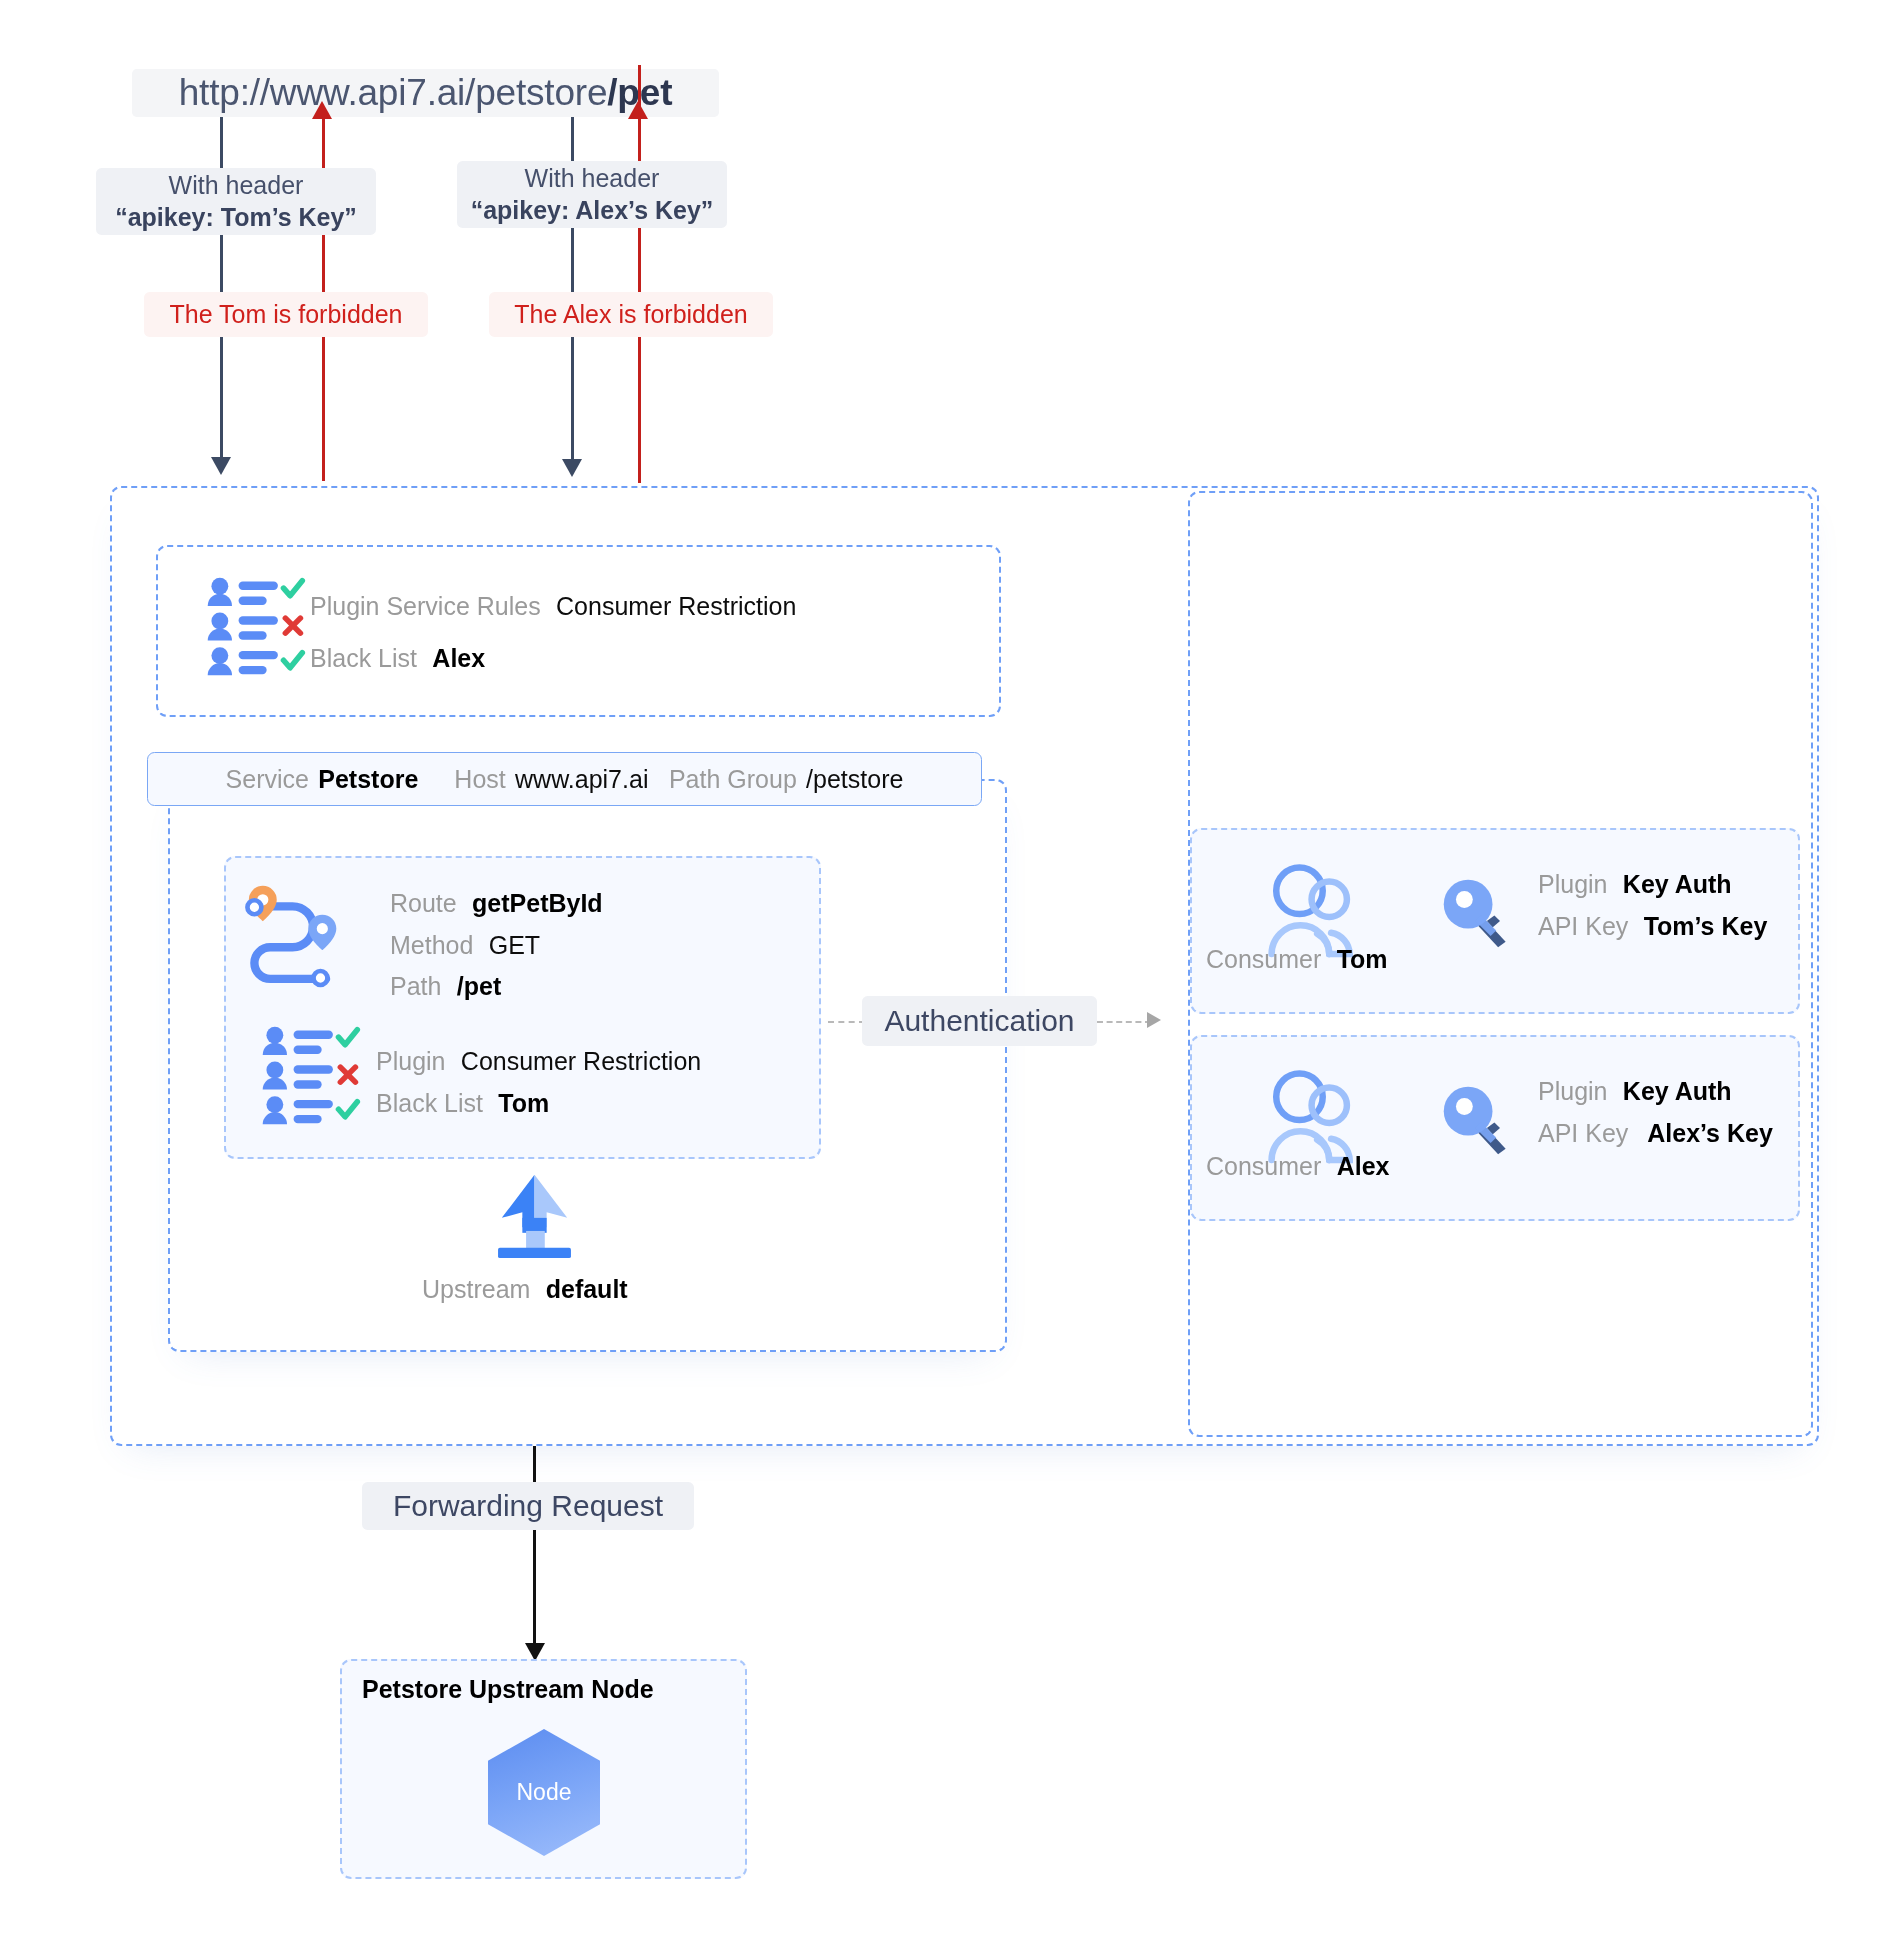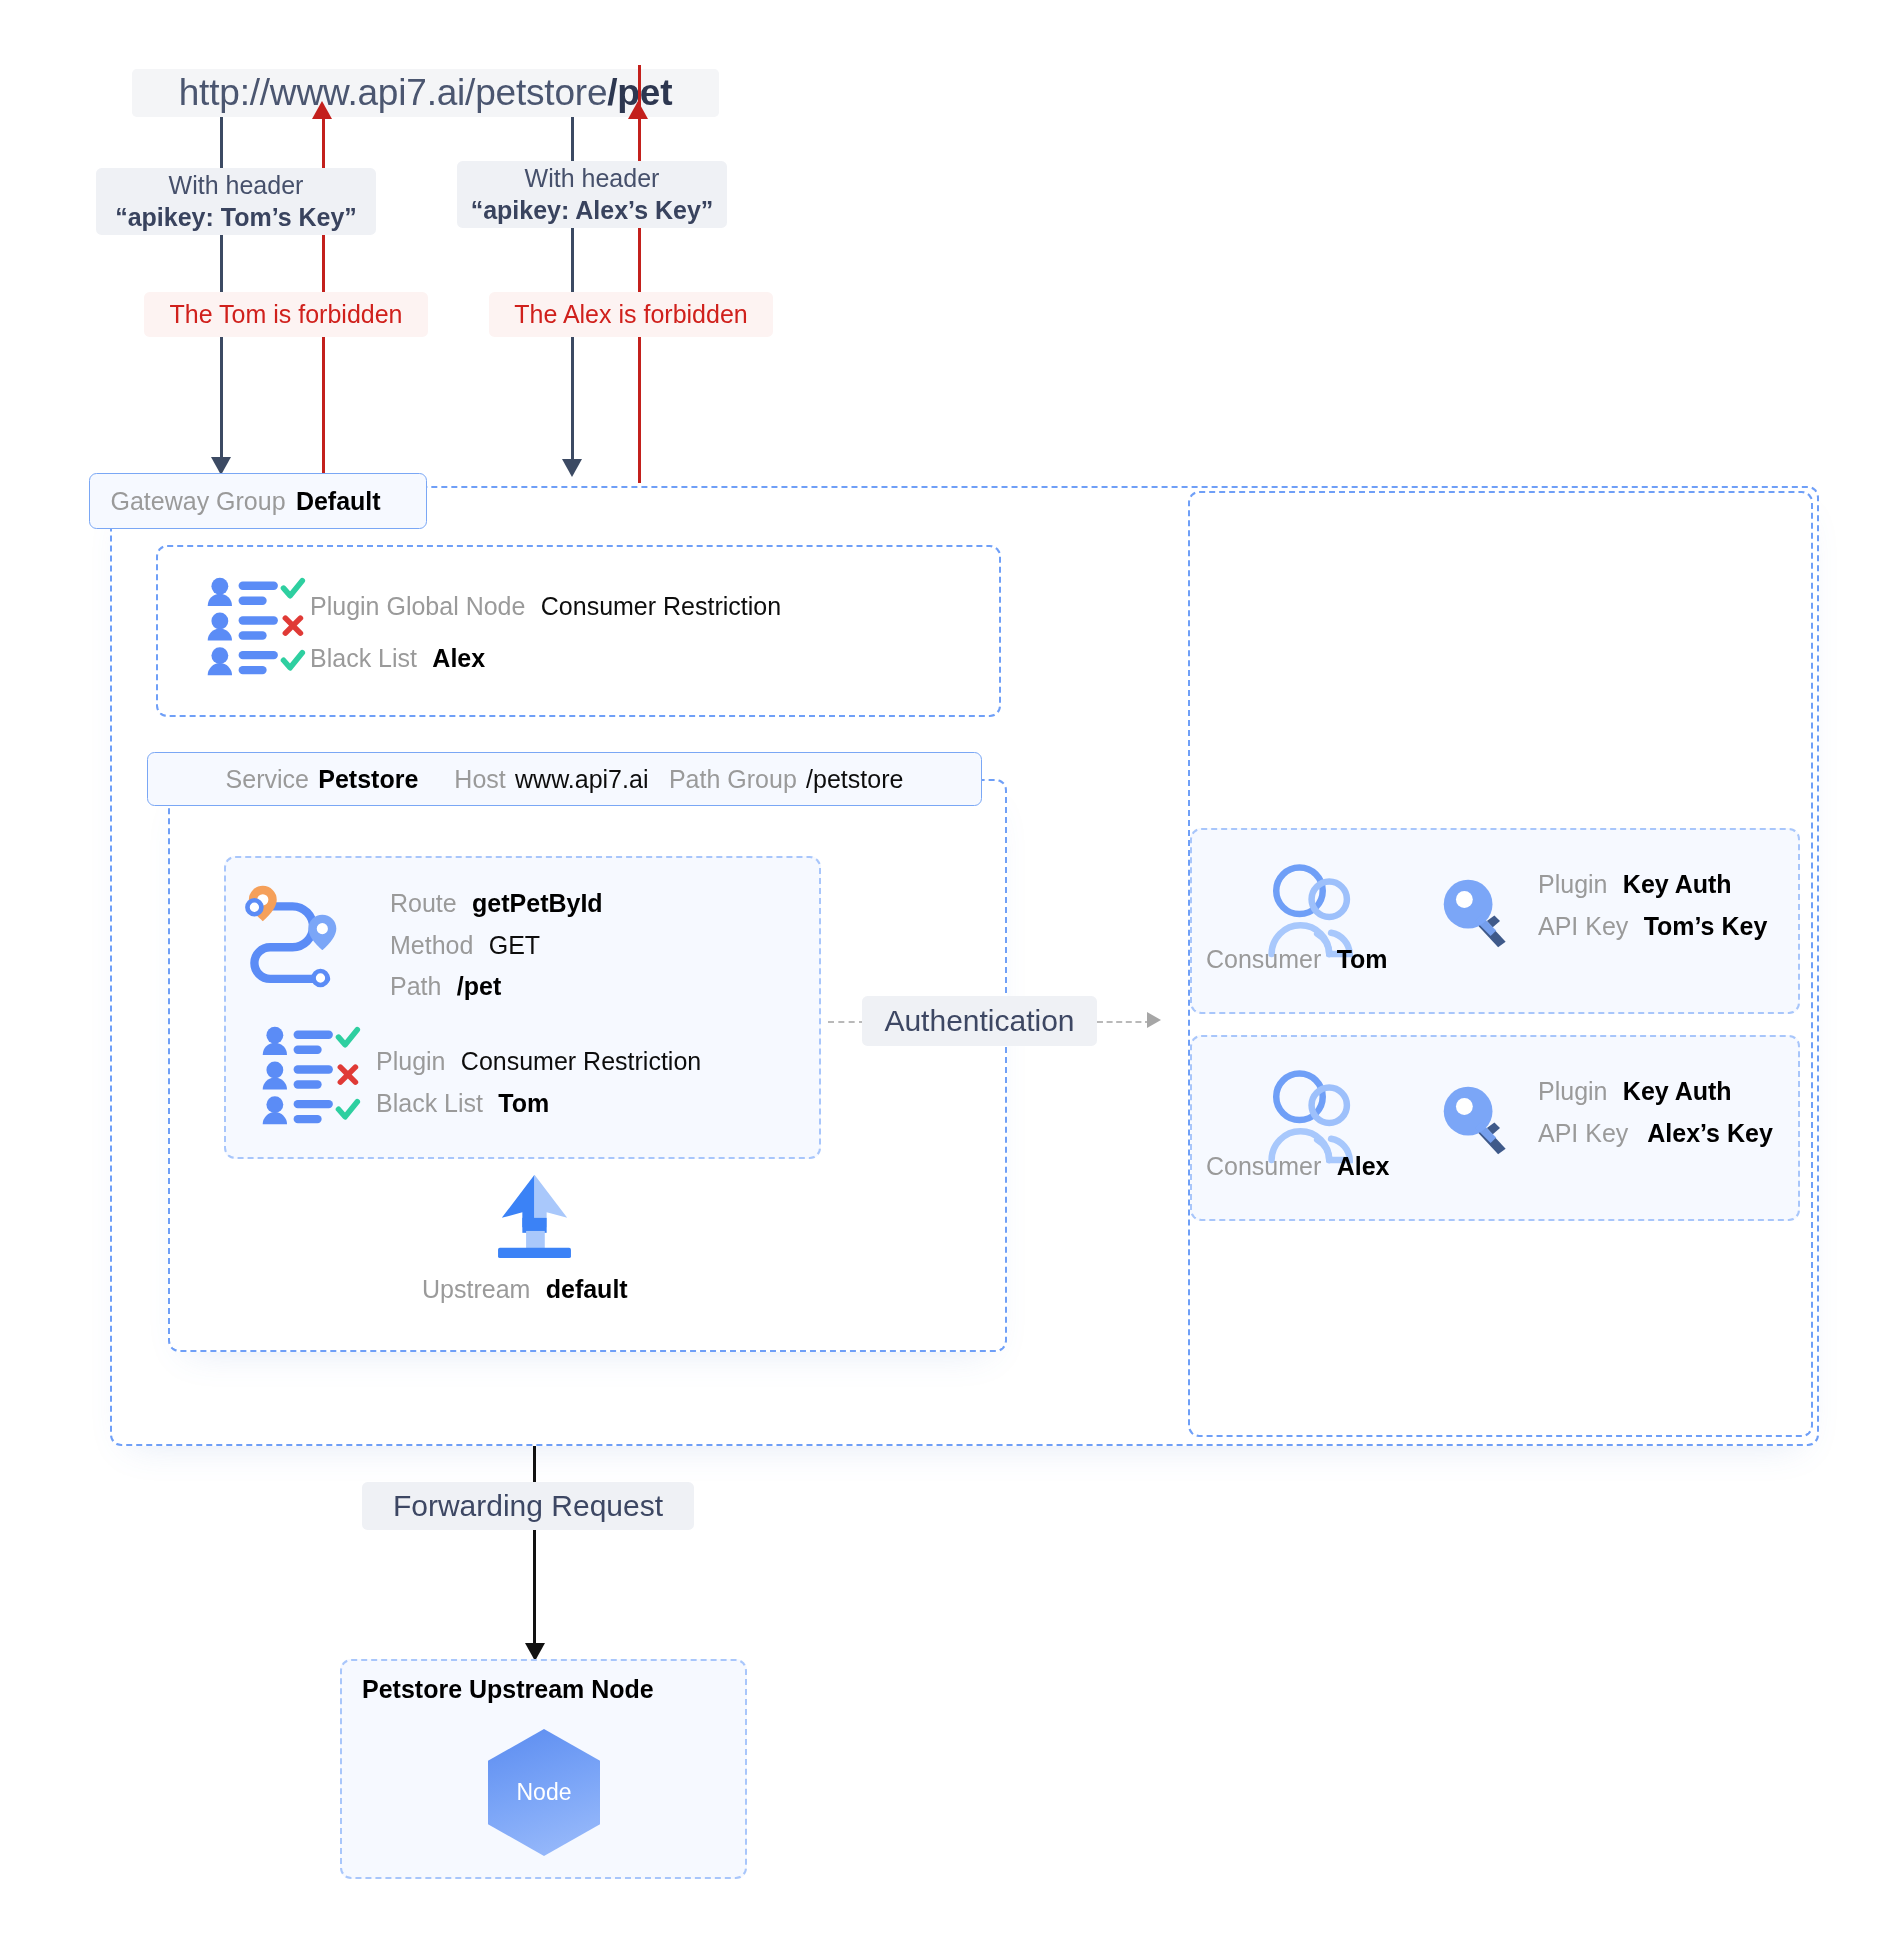--- a/index.html
+++ b/index.html
@@ -140,24 +140,20 @@
     <span>With header</span>
     <b>“apikey: Alex’s Key”</b>
   </div>
 
   <div class="abs redchip" style="left:489px;top:292px;width:284px;height:45px;font-size:25px;">
     <span>The Alex is forbidden</span>
   </div>
 
   <div class="abs dashbox shadowsoft" style="left:110px;top:486px;width:1709px;height:960px;"></div>
 
-  <div class="abs solidbox" style="left:89px;top:473px;width:338px;height:56px;padding:0 20.5px;">
-    <span class="lbl">Gateway Group</span>
-    <b style="margin-left:10.3px;">Default</b>
-  </div>
 
   <div class="abs dashbox" style="left:156px;top:545px;width:845px;height:172px;"></div>
 
   <svg class="abs" style="left:203px;top:576px;" width="103" height="103" viewBox="0 0 110 110">
     <g fill="#5b8cf6">
       <circle cx="18" cy="11" r="9"></circle>
       <path d="M5 32 a13 13 0 0 1 26 0 z"></path>
       <rect x="38" y="6" width="42" height="9" rx="4.5"></rect>
       <rect x="38" y="22" width="30" height="9" rx="4.5"></rect>
       <circle cx="18" cy="48" r="9"></circle>
@@ -168,21 +164,21 @@
       <path d="M5 106 a13 13 0 0 1 26 0 z"></path>
       <rect x="38" y="80" width="42" height="9" rx="4.5"></rect>
       <rect x="38" y="96" width="30" height="9" rx="4.5"></rect>
     </g>
     <path d="M86 13 l7 8 l13 -16" stroke="#2ecfa0" stroke-width="6" fill="none" stroke-linecap="round" stroke-linejoin="round"></path>
     <path d="M88 45 l16 16 M104 45 l-16 16" stroke="#e03a36" stroke-width="6" stroke-linecap="round"></path>
     <path d="M86 90 l7 8 l13 -16" stroke="#2ecfa0" stroke-width="6" fill="none" stroke-linecap="round" stroke-linejoin="round"></path>
   </svg>
 
   <div class="abs txtrow" style="left:310px;top:589px;">
-    <span class="lbl">Plugin Global Node</span>
+    <span class="lbl">Plugin Service Rules</span>
     <span class="val" style="margin-left:8.4px;">Consumer Restriction</span>
   </div>
   <div class="abs txtrow" style="left:310px;top:641px;">
     <span class="lbl">Black List</span>
     <span class="valb" style="margin-left:8.4px;">Alex</span>
   </div>
 
   <div class="abs dashbox shadowsoft" style="left:168px;top:779px;width:839px;height:573px;"></div>
 
   <div class="abs solidbox" style="left:147px;top:752px;width:835px;height:54px;padding:0 20.5px;justify-content:center;">

